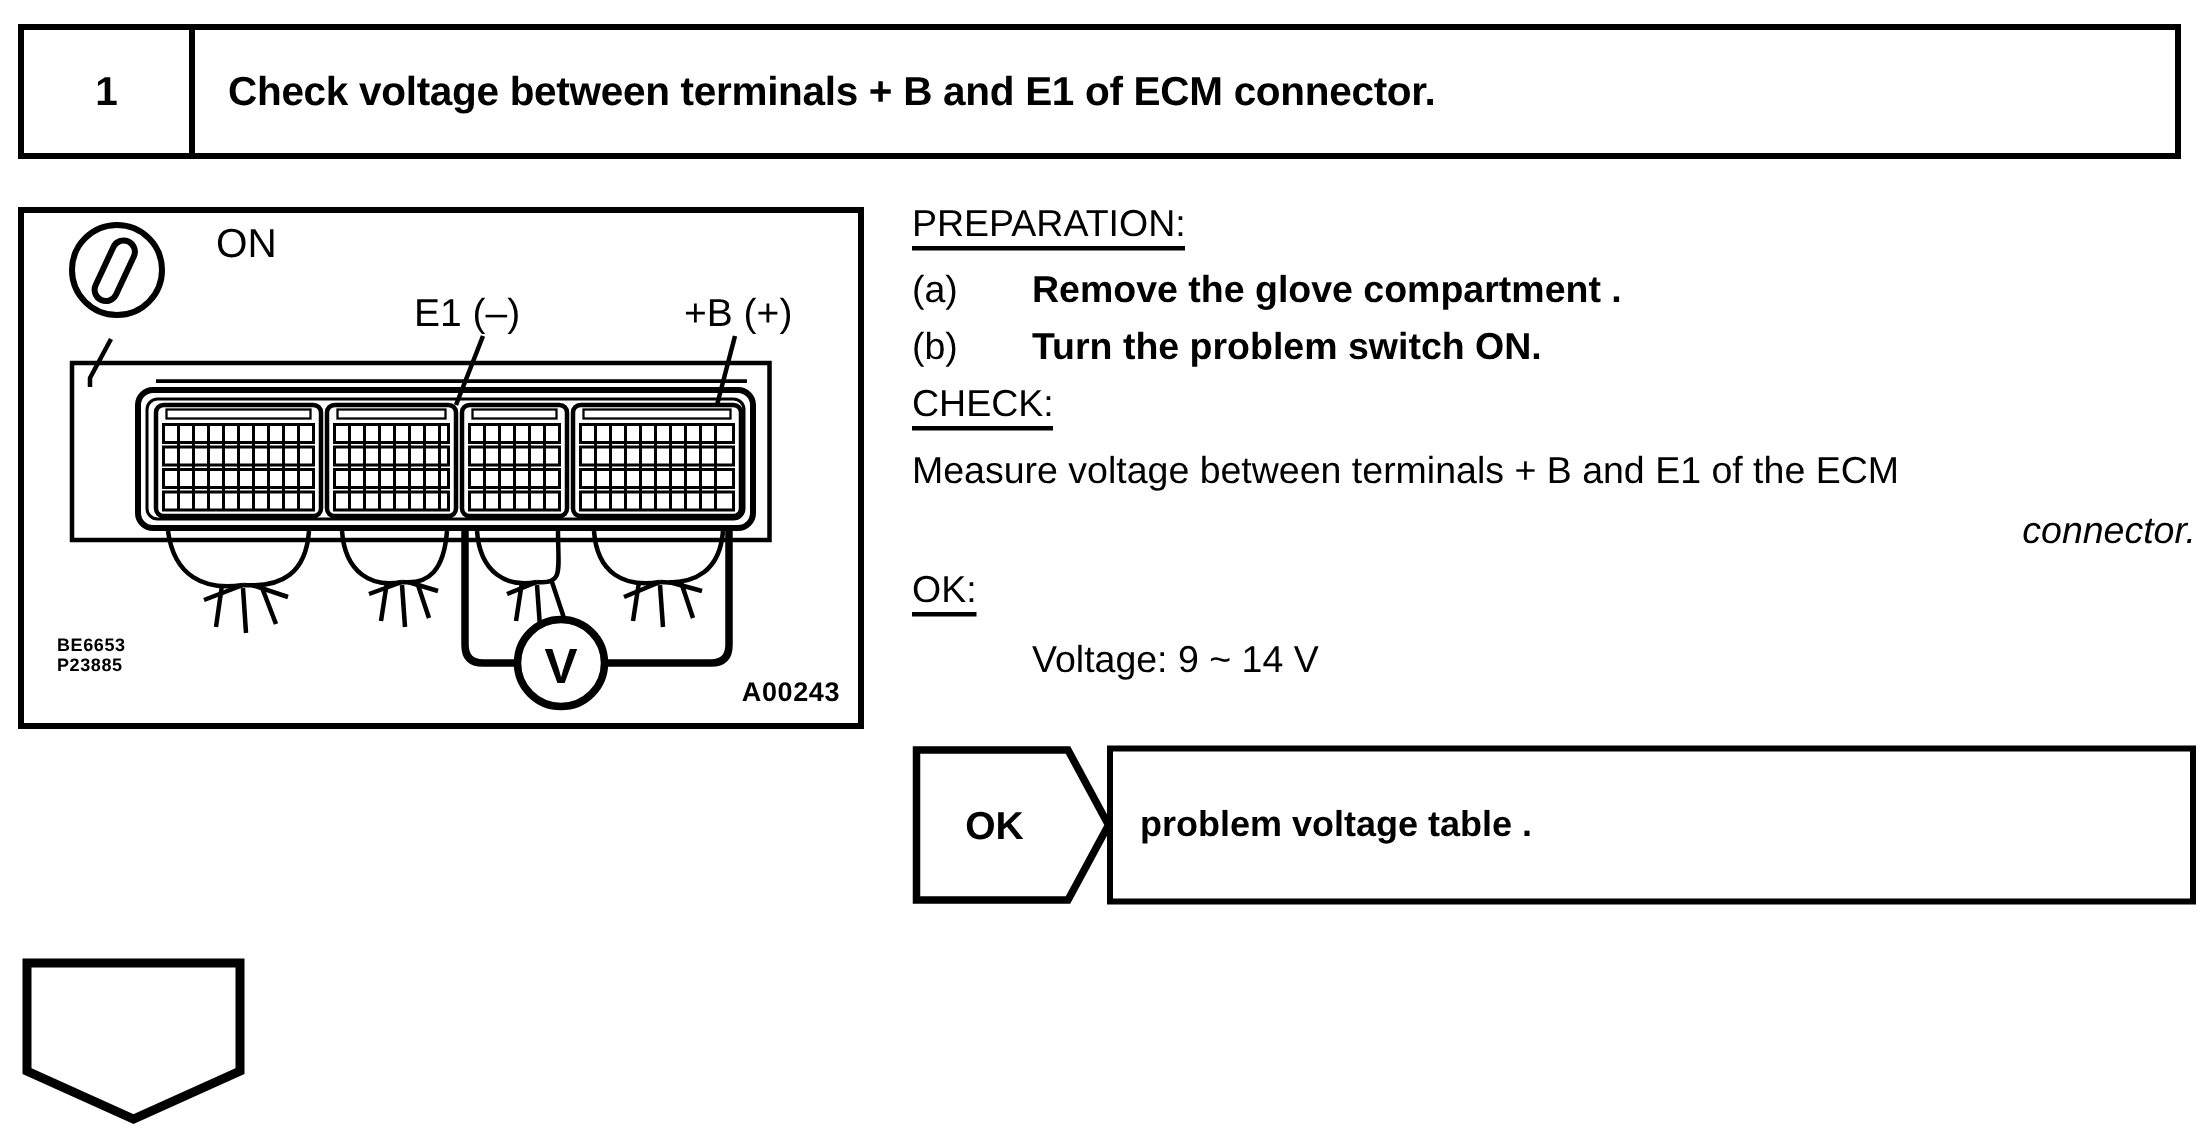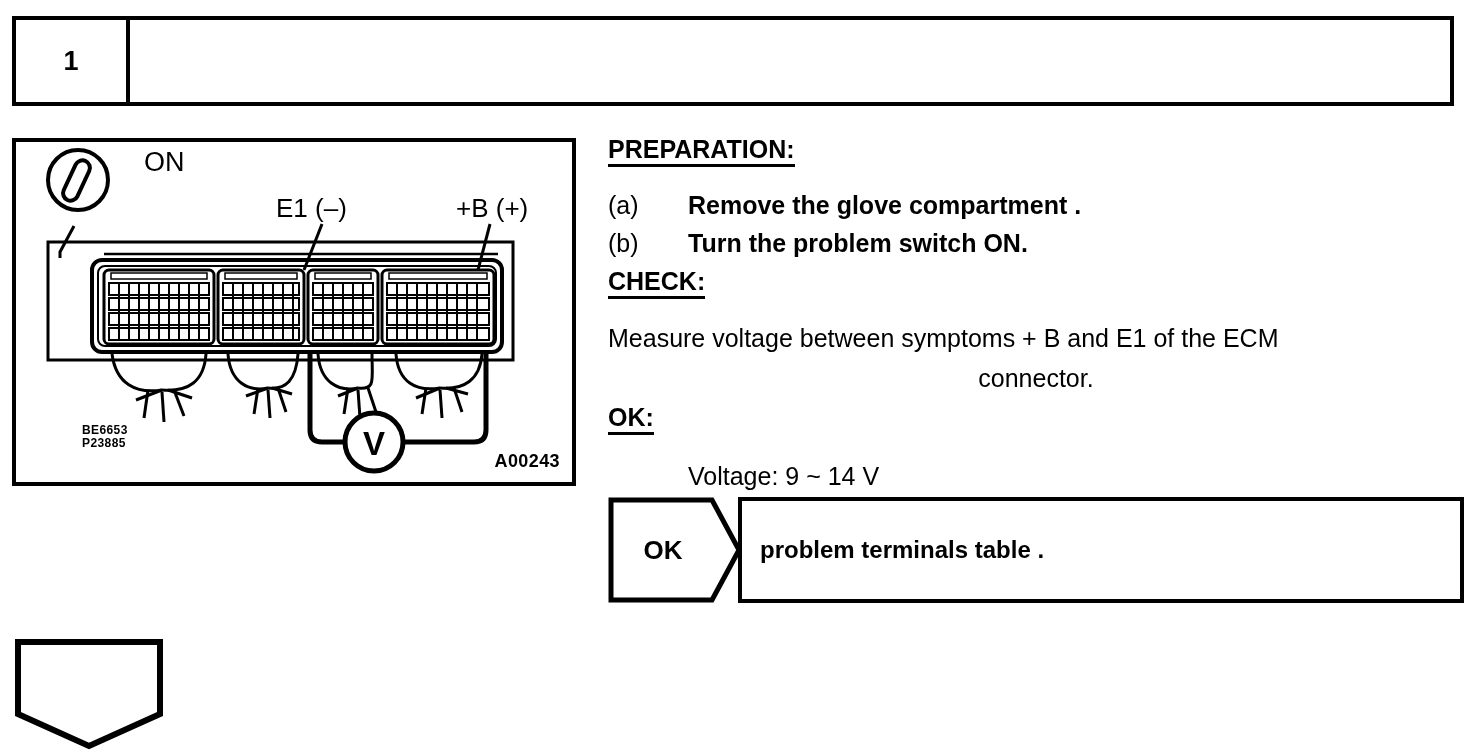--- a/index.html
+++ b/index.html
@@ -62,50 +62,50 @@
   #figure-svg { display: block; }
 
   .fig-code {
     position: absolute;
     font-family: "Liberation Sans", sans-serif;
     font-weight: bold;
     font-size: 12px;
     letter-spacing: 0.4px;
     line-height: 13px;
   }
-  #fig-code-left  { left: 22px;  bottom: 32px; margin-left: 44px; }
+  #fig-code-left  { left: 22px;  bottom: 32px; }
   #fig-code-right { right: 12px; bottom: 14px; font-size: 18px; }
 
   
   #instructions {
     position: absolute;
     left: 608px;
     top: 130px;
     width: 856px;
     font-size: 25px;
     line-height: 38px;
   }
   .sec-head {
-    font-weight: bold;
+    font-weight: normal;
     display: inline-block;
     border-bottom: 3px solid #000;
     line-height: 30px;
-    margin-bottom: 19px;
+    margin-bottom: 7px;
   }
   .step-row {
     display: flex;
     line-height: 38px;
   }
   .step-marker { width: 80px; flex: none; }
   .step-text   { flex: 1; font-weight: bold; }
   .body-text {
     text-align: justify;
     line-height: 40px;
   }
-  .body-text.last { text-align: center; }
+  .body-text.last { text-align: right; font-style: italic; }
   #ok-spec {
     font-weight: normal;
     padding-left: 80px;
     line-height: 44px;
   }
 
   
   #ok-result-row {
     position: absolute;
     left: 608px;
@@ -167,20 +167,21 @@
     justify-content: center;
     font-size: 26px;
     font-weight: bold;
   }
 </style>
 </head>
 <body>
 
 <div id="step-header">
   <div id="step-number-cell">1</div>
+  <div id="step-title-cell">Check voltage between terminals + B and E1 of ECM connector.</div>
 </div>
 
 <div id="figure-panel">
   <svg id="figure-svg" width="556" height="340" viewBox="0 0 556 340">
 
     <g>
       <circle cx="62" cy="38" r="30" fill="none" stroke="#000" stroke-width="4"></circle>
       <rect x="53" y="17" width="15" height="43" rx="7.5" fill="none" stroke="#000" stroke-width="4" transform="rotate(25 60.5 38.5)"></rect>
     </g>
 
@@ -332,36 +333,36 @@
   <div class="step-row">
     <div class="step-marker">(a)</div>
     <div class="step-text">Remove the glove compartment .</div>
   </div>
   <div class="step-row">
     <div class="step-marker">(b)</div>
     <div class="step-text">Turn the problem switch ON.</div>
   </div>
 
   <div class="sec-head">CHECK:</div>
-  <div class="body-text">Measure voltage between symptoms + B and E1 of the ECM</div>
+  <div class="body-text">Measure voltage between terminals + B and E1 of the ECM</div>
   <div class="body-text last">connector.</div>
 
   <div class="sec-head">OK:</div>
   <div id="ok-spec">Voltage: 9 ~ 14 V</div>
 </div>
 
 <div id="ok-result-row">
   <svg id="ok-pentagon" viewBox="0 0 135 106">
     <path d="M 3 3 L 104 3 L 131 53 L 104 103 L 3 103 Z" fill="#fff" stroke="#000" stroke-width="5"></path>
   </svg>
   <div id="ok-pentagon-label">OK</div>
 
   <div id="ok-message-box">
     <div>
-      <div>problem terminals table .</div>
+      <div>problem voltage table .</div>
     </div>
   </div>
 </div>
 
 <div id="ng-pentagon-wrap">
   <svg width="150" height="112" viewBox="0 0 150 112">
     <path d="M 4 4 L 146 4 L 146 76 L 75 108 L 4 76 Z" fill="#fff" stroke="#000" stroke-width="6"></path>
   </svg>
 </div>
 

